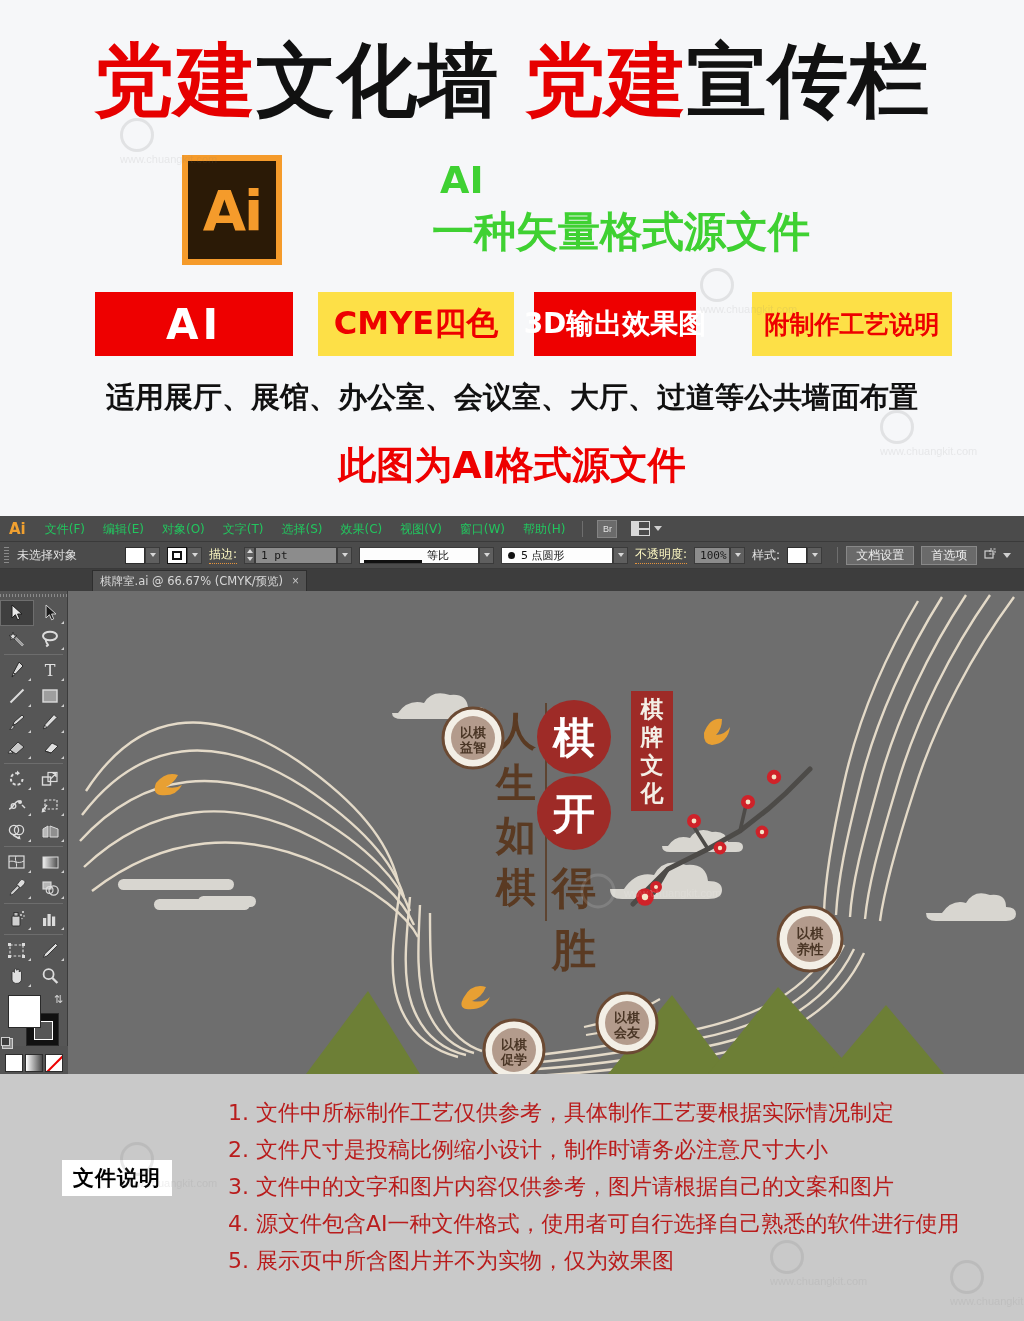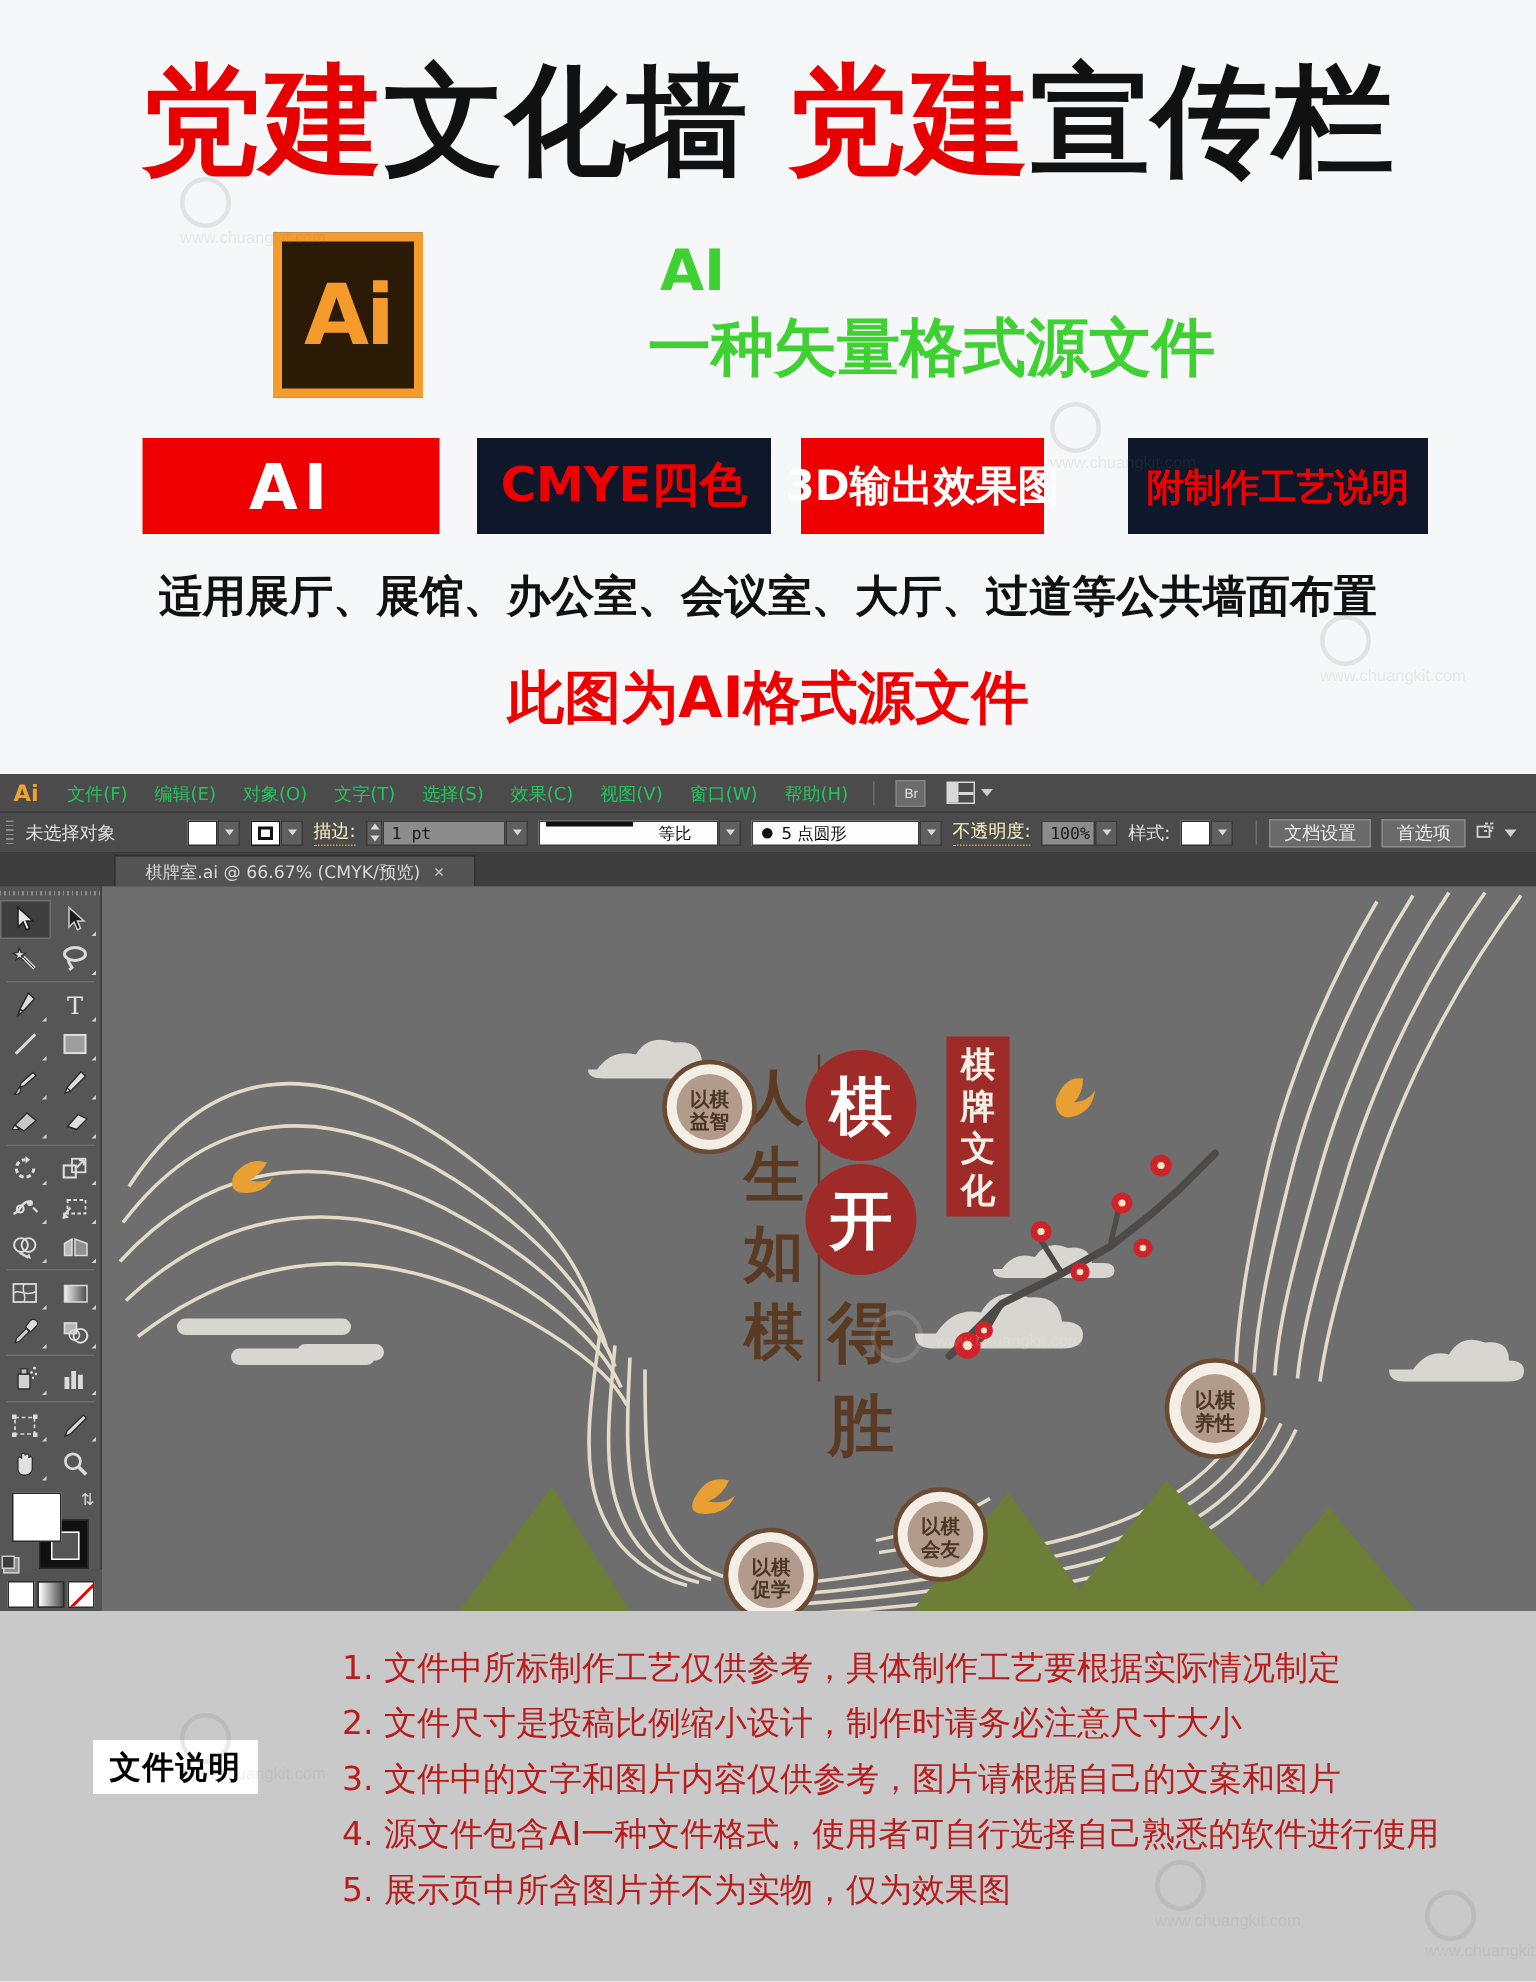--- a/index.html
+++ b/index.html
@@ -47,21 +47,21 @@
   }
 
   .badges { position: absolute; left: 0; top: 292px; width: 1024px; height: 68px; }
   .badge {
     position: absolute; top: 0; height: 64px;
     display: flex; align-items: center; justify-content: center;
     font-weight: bold; white-space: nowrap;
     font-family: "DejaVu Sans", "Liberation Sans", sans-serif;
   }
   .badge.solid { background: #ee0000; color: #ffffff; }
-  .badge.ghost { background: #0f172a; color: #ee0000; }
+  .badge.ghost { background: #fde047; color: #ee0000; }
   #badge-0 { left: 95px;  width: 198px; font-size: 42px; letter-spacing: 4px; }
   #badge-1 { left: 318px; width: 196px; font-size: 32px; }
   #badge-2 { left: 534px; width: 162px; font-size: 28px; }
   #badge-3 { left: 752px; width: 200px; font-size: 25px; }
 
   .promo-sub {
     position: absolute; top: 378px; left: 0; width: 1024px; text-align: center;
     font-size: 29px; font-weight: bold; color: #111; white-space: nowrap;
     font-family: "DejaVu Sans", "Liberation Sans", sans-serif;
   }
@@ -122,36 +122,36 @@
   .spinner { width: 11px; height: 17px; background:#5f5f5f; border:1px solid #3b3b3b;
              display:flex; flex-direction:column; align-items:center; justify-content:space-around; }
   .spin-up { width:0;height:0;border-left:3px solid transparent;border-right:3px solid transparent;
              border-bottom:4px solid #d8d8d8; }
   .spin-dn { width:0;height:0;border-left:3px solid transparent;border-right:3px solid transparent;
              border-top:4px solid #d8d8d8; }
   .field { height: 17px; background: #8c8c8c; border: 1px solid #3b3b3b; color: #1a1a1a;
            font-size: 11px; display:flex; align-items:center; padding: 0 5px; white-space: nowrap;
            font-family: "DejaVu Sans Mono","Liberation Mono",monospace; }
   .profile-field { width: 120px; height: 17px; background:#fdfdfd; border:1px solid #3b3b3b;
-                   display:flex; align-items:flex-start; gap:17px; padding:0 4px; }
+                   display:flex; align-items:flex-end; gap:5px; padding:0 4px; }
   .profile-line { width: 58px; height: 3px; background:#111; }
   .profile-txt { font-size:11px; color:#111; font-family:"DejaVu Sans",sans-serif; }
   .cap-field { width: 112px; height:17px; background:#fdfdfd; border:1px solid #3b3b3b;
                display:flex; align-items:center; gap:6px; padding:0 6px; }
   .cap-dot { width:7px; height:7px; background:#111; border-radius:50%; }
   .btn3d { height: 19px; background:#6a6a6a; border:1px solid #888; color:#ededed;
            font-size:12px; display:flex; align-items:center; justify-content:center;
            padding: 0 9px; white-space: nowrap;
            font-family:"DejaVu Sans","Liberation Sans",sans-serif; }
   .cb-gap { width: 7px; flex: none; }
 
   .tabstrip { height: 22px; background: #3d3d3d; display: flex; align-items: flex-end;
               padding-left: 76px; }
   .doctab { height: 21px; background: #535353; border: 1px solid #2e2e2e; border-bottom: none;
-            display: flex; align-items: center; padding: 0 20px; gap: 9px; }
+            display: flex; align-items: center; padding: 0 7px; gap: 9px; margin-left: 16px; }
   .doctab .t { color: #d8d8d8; font-size: 11.5px; white-space: nowrap;
                font-family: "DejaVu Sans","Liberation Sans",sans-serif; }
   .doctab .x { color: #c6c6c6; font-size: 12px; }
 
   .workarea { position: absolute; top: 75px; left: 0; width: 1024px; height: 483px; }
   .toolpanel { position: absolute; left: 0; top: 0; width: 68px; height: 455px;
                background: #565656; border-right: 1px solid #3c3c3c; }
   .tp-grip { height: 9px; background:
      repeating-linear-gradient(to right,#8a8a8a 0 1px,transparent 1px 3px) center/auto 3px no-repeat; }
   .tgrid { display: grid; grid-template-columns: 1fr 1fr; }

